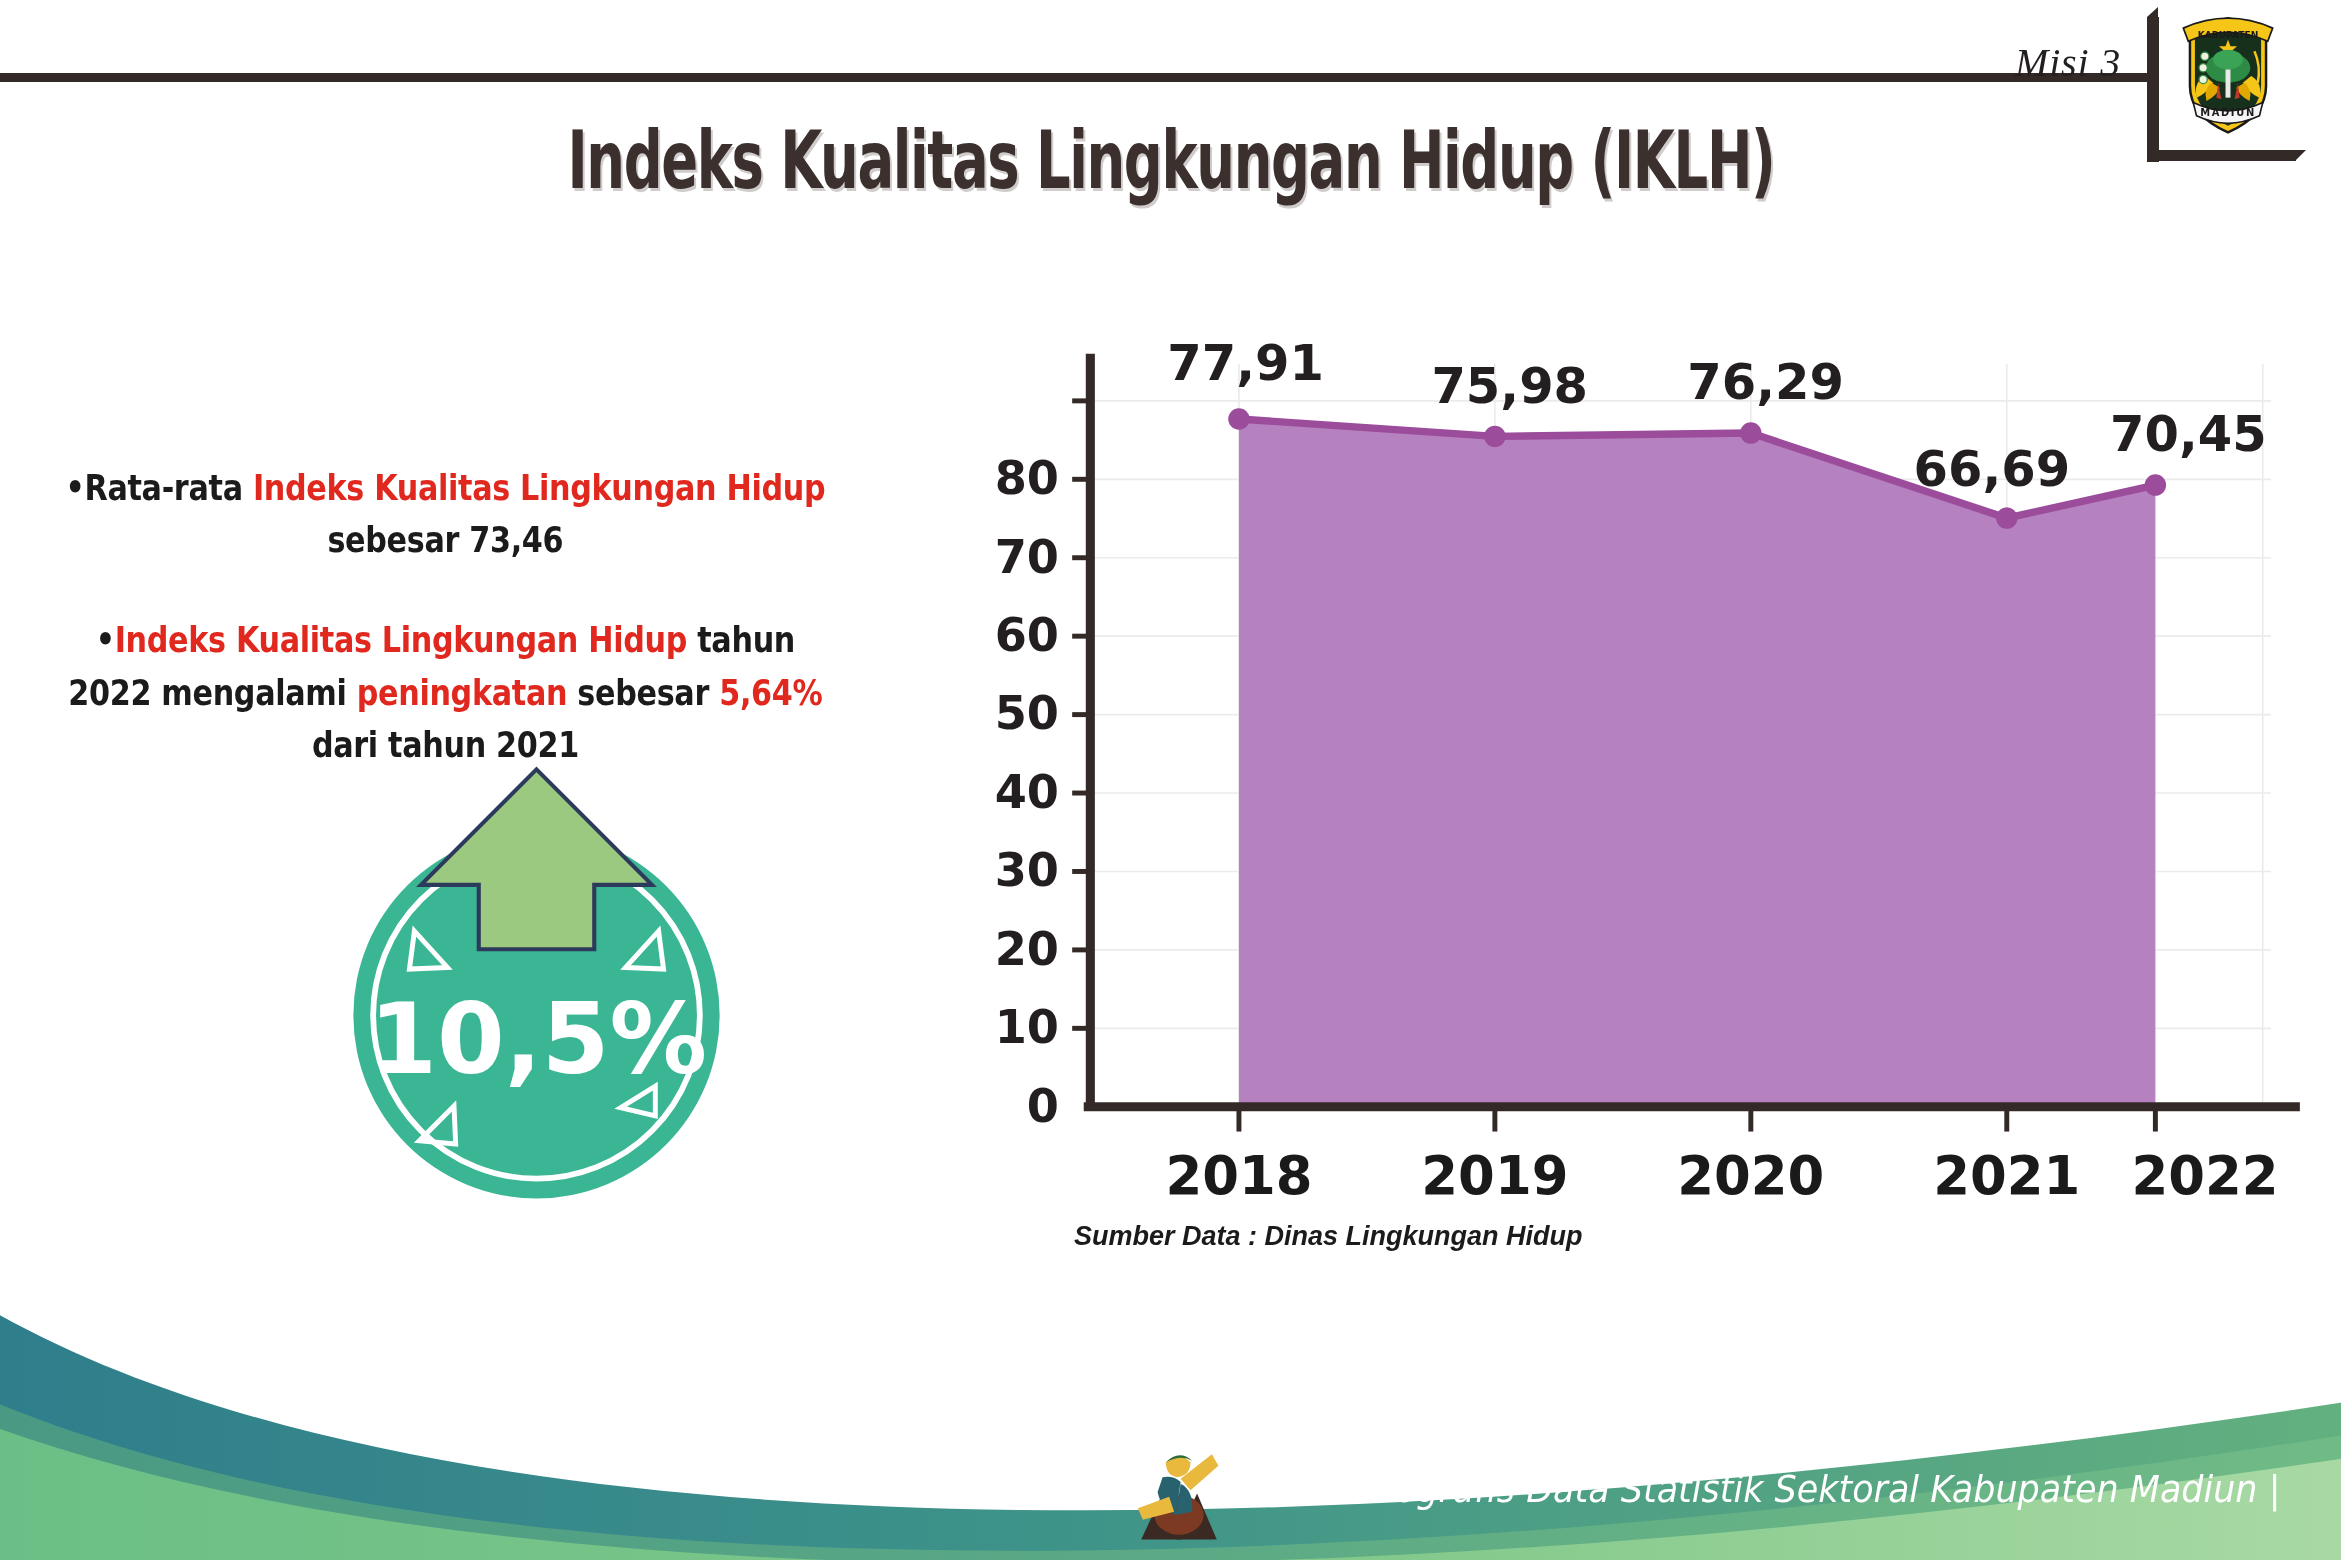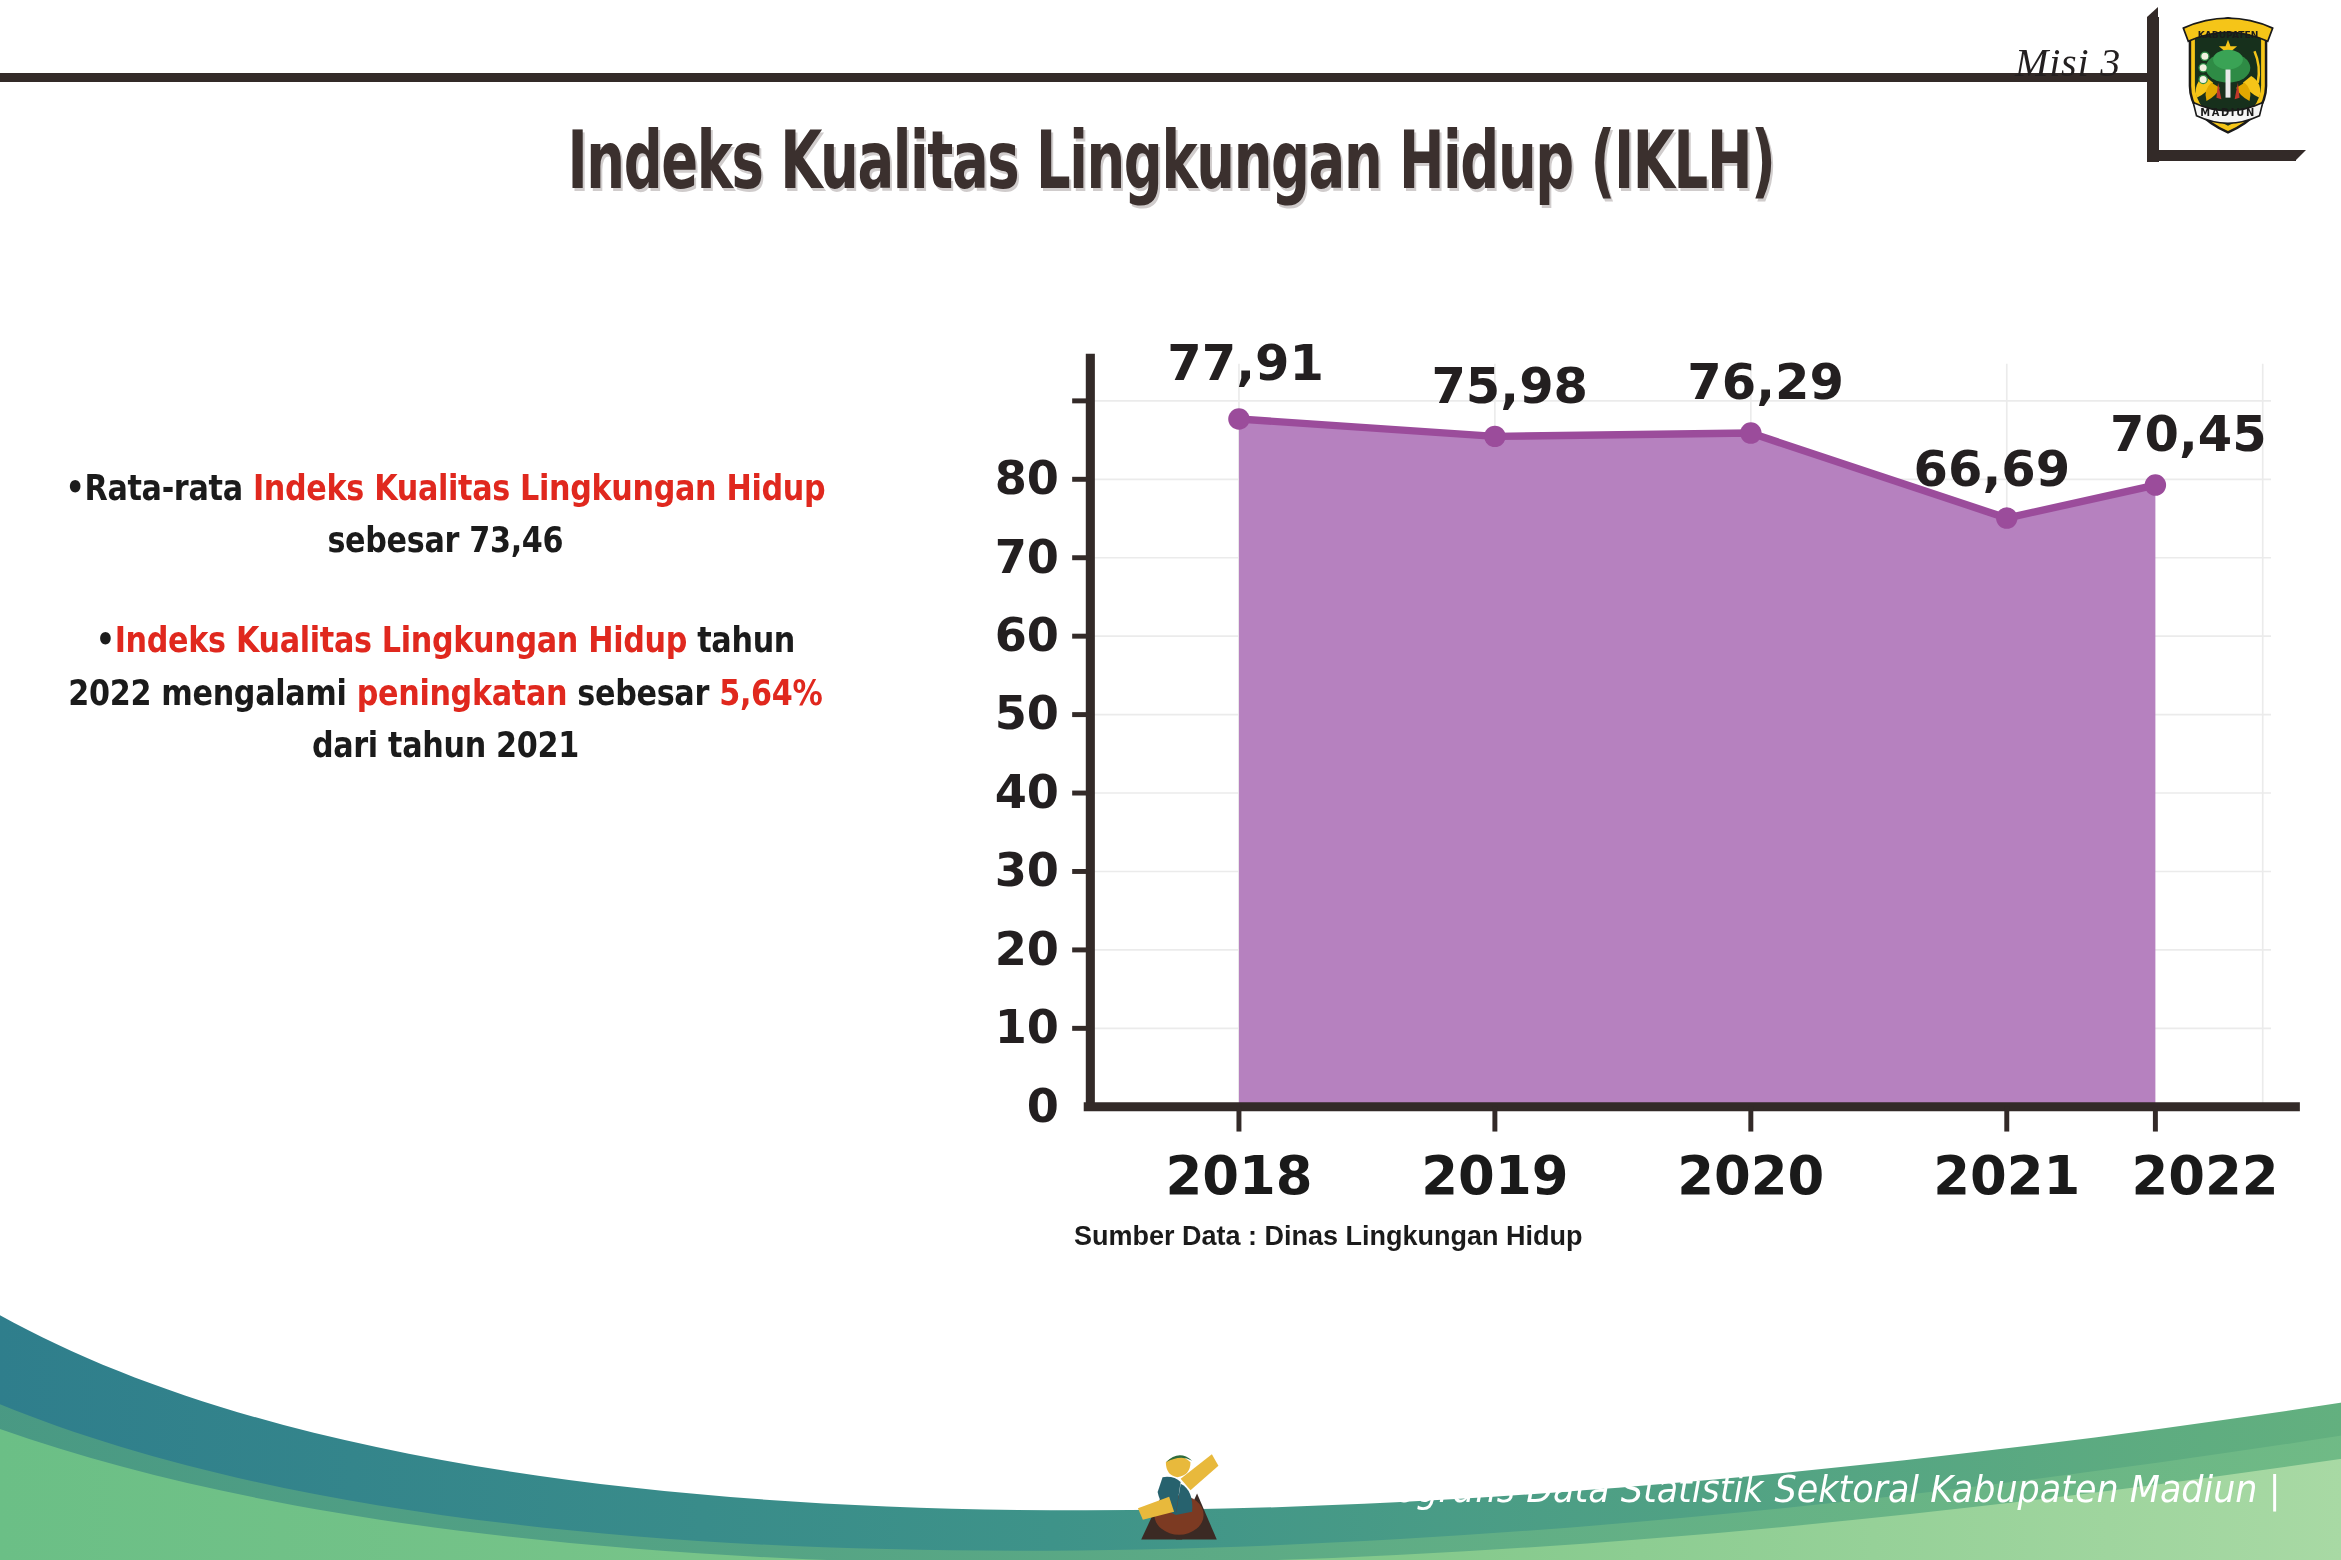--- a/index.html
+++ b/index.html
@@ -69,21 +69,21 @@
 
   
   .badge { position:absolute; left:322px; top:743px; width:429px; height:462px; }
 
   
   .chart { position:absolute; left:983px; top:281px; width:1321px; height:925px; }
   .chart svg { display:block; }
   .source {
     position:absolute; left:1074px; top:1221px;
     font-family:"Liberation Sans", sans-serif;
-    font-weight:bold; font-size:27px; color:#1B1B1B;
+    font-weight:bold; font-style:italic; font-size:27px; color:#1B1B1B;
     letter-spacing:0px; white-space:nowrap;
   }
 
   
   .footer { position:absolute; left:0; bottom:0; width:2342px; height:264px; }
   .footer-logo { position:absolute; left:1133px; bottom:16.5px; width:92px; height:116px; }
   .footer-text {
     position:absolute; left:1234px; bottom:50px;
     font-family:"DejaVu Sans", sans-serif;
     font-style:italic; font-size:38px; color:#ffffff;
@@ -138,20 +138,34 @@
 
   <div class="bullets">
     <div class="bullet">
       <span>•</span><span>Rata-rata </span><span class="red">Indeks Kualitas Lingkungan Hidup</span><span> sebesar 73,46</span>
     </div>
     <div class="bullet">
       <span>•</span><span class="red">Indeks Kualitas Lingkungan Hidup</span><span> tahun 2022 mengalami </span><span class="red">peningkatan</span><span> sebesar </span><span class="red">5,64%</span><span> dari tahun 2021</span>
     </div>
   </div>
 
+  <div class="badge">
+    <svg viewBox="0 0 520 560" width="429" height="462">
+      <circle cx="260" cy="330" r="222" fill="#3AB694"></circle>
+      <circle cx="260" cy="330" r="198" fill="none" stroke="#FFFFFF" stroke-width="7"></circle>
+
+      <path d="M260 32 L400 172 L330 172 L330 250 L190 250 L190 172 L120 172 Z" fill="#9BC97F" stroke="#2C3A5B" stroke-width="5"></path>
+
+      <path d="M112 228 L152 272 L106 274 Z" fill="none" stroke="#FFFFFF" stroke-width="6"></path>
+      <path d="M408 228 L368 272 L414 274 Z" fill="none" stroke="#FFFFFF" stroke-width="6"></path>
+      <path d="M118 482 L160 440 L162 486 Z" fill="none" stroke="#FFFFFF" stroke-width="6"></path>
+      <path d="M404 452 L362 442 L404 416 Z" fill="none" stroke="#FFFFFF" stroke-width="6"></path>
+      <text x="262" y="400" text-anchor="middle" font-family="DejaVu Sans, sans-serif" font-size="118" font-weight="bold" fill="#FFFFFF">10,5%</text>
+    </svg>
+  </div>
 
   <div class="chart">
     <svg viewBox="0 0 1600 1120" width="1321" height="925">
       <defs></defs>
 
       <g stroke="#EBEBEB" stroke-width="2">
         <line x1="130" y1="905" x2="1560" y2="905"></line>
         <line x1="130" y1="810" x2="1560" y2="810"></line>
         <line x1="130" y1="715" x2="1560" y2="715"></line>
         <line x1="130" y1="620" x2="1560" y2="620"></line>

